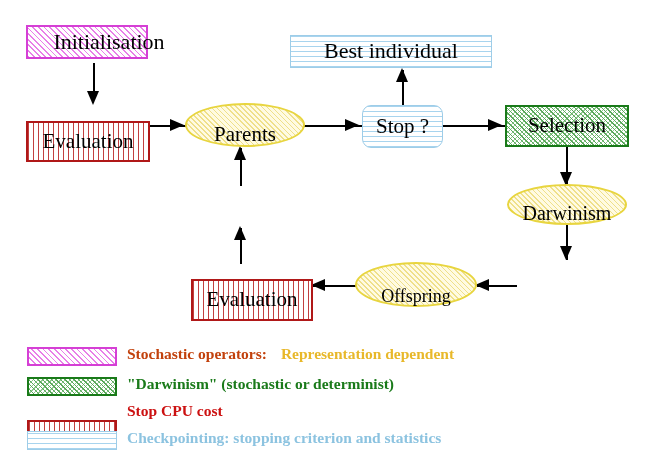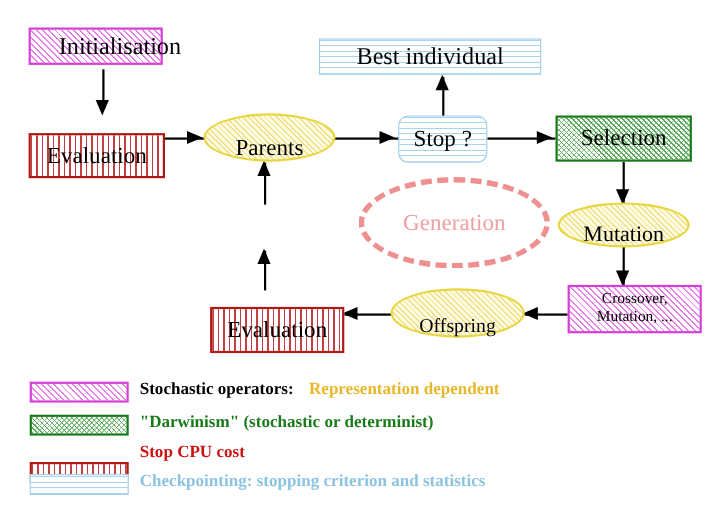--- a/index.html
+++ b/index.html
@@ -149,23 +149,20 @@
     font-family: "Liberation Serif", "DejaVu Serif", serif;
     font-weight: bold;
   }
   .legend-text .part2 { font-weight: bold; }
 </style>
 </head>
 <body>
 
 <div id="canvas">
 
-  <div class="generation" style="left:326px; top:161px; width:174px; height:83px; font-size:21px;">
-    <span class="lbl">Generation</span>
-  </div>
 
   <div class="conn v" style="left:93px; top:63px; height:34px;"></div>
   <div class="arrow down" style="left:86.5px; top:91px;"></div>
 
   <div class="conn h" style="left:150px; top:125px; width:38px;"></div>
   <div class="arrow right" style="left:170px; top:118.5px;"></div>
 
   <div class="conn h" style="left:304px; top:125px; width:60px;"></div>
   <div class="arrow right" style="left:345px; top:118.5px;"></div>
 
@@ -211,42 +208,38 @@
 
   <div class="node fill-blue" style="left:290px; top:35px; width:202px; height:33px; font-size:22px;">
     <span class="lbl">Best individual</span>
   </div>
 
   <div class="node fill-green" style="left:505px; top:105px; width:124px; height:42px; font-size:21px;">
     <span class="lbl">Selection</span>
   </div>
 
   <div class="node fill-yellow ellipse" style="left:507px; top:184px; width:120px; height:41px; font-size:20px;">
-    <span class="lbl">Mutation</span>
-  </div>
-
-  <div class="node fill-magenta" style="left:516px; top:259px; width:122px; height:44px; font-size:14px; flex-direction:column; line-height:1.18;">
-    <span class="lbl">Crossover,</span>
-    <span class="lbl">Mutation, ...</span>
-  </div>
+    <span class="lbl">Darwinism</span>
+  </div>
+
 
   <div class="node fill-yellow ellipse" style="left:355px; top:262px; width:122px; height:45px; font-size:18px;">
     <span class="lbl">Offspring</span>
   </div>
 
   <div class="node fill-red" style="left:191px; top:263px; width:122px; height:42px; font-size:21px;">
     <span class="lbl">Evaluation</span>
   </div>
 
 
   <div id="legend">
 
     <div class="legend-row" style="top:11px;">
       <div class="legend-swatch fill-magenta"></div>
-      <div class="legend-text"><span style="color:#000000;">Stochastic operators:</span><span style="display:inline-block;width:14px;"></span><span class="part2" style="color:#e8b82a;">Representation dependent</span></div>
+      <div class="legend-text"><span style="color:#c2410c;">Stochastic operators:</span><span style="display:inline-block;width:14px;"></span><span class="part2" style="color:#e8b82a;">Representation dependent</span></div>
     </div>
 
     <div class="legend-row" style="top:41px;">
       <div class="legend-swatch fill-green"></div>
       <div class="legend-text" style="color:#1a7a1a;">"Darwinism" (stochastic or determinist)</div>
     </div>
 
     <div class="legend-row" style="top:68px;">
       <div class="legend-swatch fill-red"></div>
       <div class="legend-text" style="color:#cc1111;">Stop CPU cost</div>

